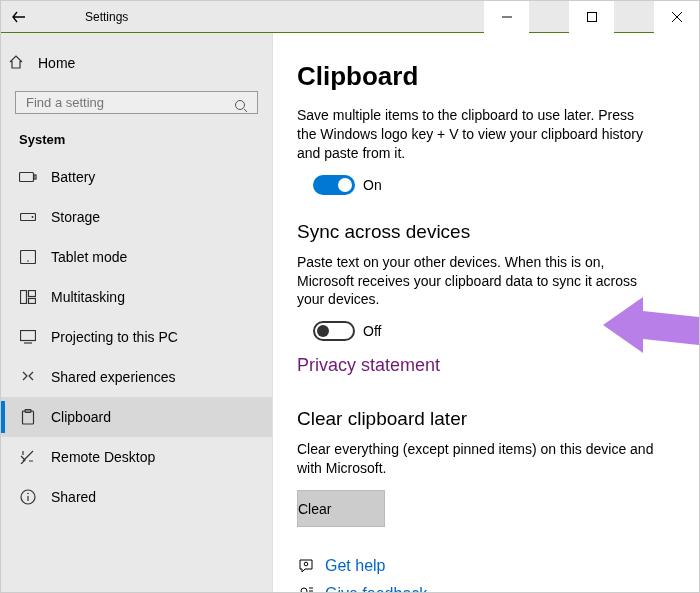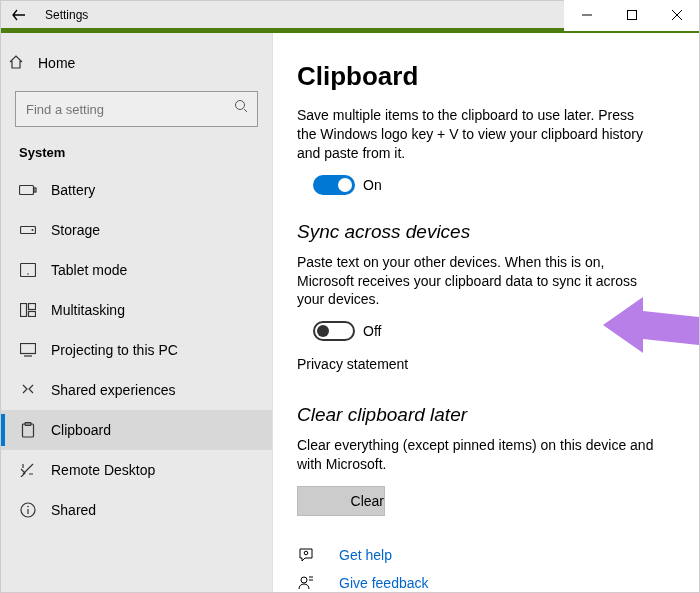--- a/index.html
+++ b/index.html
@@ -1,48 +1,48 @@
 <!DOCTYPE html>
 <html><head>
 <meta charset="utf-8">
 <style>
   * { box-sizing: border-box; margin: 0; padding: 0; font-family: "Segoe UI", Arial, sans-serif; }
   html, body { width: 700px; height: 593px; overflow: hidden; background: #fff; }
   .window { width: 700px; height: 593px; display: flex; flex-direction: column; border: 1px solid #ccc; }
-  .titlebar { height: 32px; display: flex; align-items: center; background: #e9e9e9; border-bottom: 5px solid #4d7c0f; }
+  .titlebar { height: 32px; display: flex; align-items: center; background: #e9e9e9; border-bottom: 1px solid #4d7c0f; gap: 40px; }
   .titlebar .back { width: 36px; display: flex; justify-content: center; align-items: center; font-size: 16px; }
   .titlebar .title { font-size: 12px; color: #000; margin-left: 8px; }
   .titlebar .spacer { flex: 1; }
   .winctrl { width: 45px; height: 32px; display: flex; justify-content: center; align-items: center; font-size: 12px; background: #fff; }
   .winctrl svg { stroke: #000; stroke-width: 1; fill: none; }
   .body { flex: 1; display: flex; overflow: hidden; }
   .sidebar { width: 272px; background: #e9e9e9; display: flex; flex-direction: column; padding-top: 12px; border-right: 1px solid #e0e0e0; }
   .home-row { display: flex; align-items: center; height: 36px; padding: 0 7px; font-size: 14px; gap: 14px; margin-bottom: 10px; }
   .search-wrap { margin: 0 14px 14px 14px; position: relative; }
-  .search-input { width: 100%; height: 36px; border: 1px solid #999; background: #eee; padding: 0 32px 0 10px; font-size: 13px; outline: none; }
+  .search-input { width: 100%; height: 23px; border: 1px solid #999; background: #eee; padding: 0 32px 0 10px; font-size: 13px; outline: none; }
   .search-icon { position: absolute; right: 10px; top: 8px; width: 14px; height: 14px; }
   .section-head { font-size: 13px; font-weight: 600; padding: 4px 18px 10px 18px; }
   .nav-item { display: flex; align-items: center; height: 40px; padding: 0 18px; font-size: 14px; gap: 14px; cursor: default; }
   .nav-item .icon { width: 18px; height: 18px; display: flex; align-items: center; justify-content: center; }
   .nav-item.selected { background: #d8d8d8; position: relative; }
   .nav-item.selected::before { content: ""; position: absolute; left: 0; top: 4px; bottom: 4px; width: 4px; background: #0078d4; }
   .content { flex: 1; background: #fff; padding: 28px 24px 0 24px; overflow-y: auto; position: relative; }
   .page-title { font-size: 26px; font-weight: 600; margin-bottom: 14px; }
   .desc { font-size: 14px; color: #000; line-height: 1.35; margin-bottom: 12px; max-width: 360px; }
   .toggle-row { display: flex; align-items: center; gap: 8px; margin-bottom: 26px; margin-left: 16px; }
   .toggle { width: 42px; height: 20px; border-radius: 10px; position: relative; }
   .toggle.on { background: #0078d4; }
   .toggle.on .knob { position: absolute; right: 3px; top: 3px; width: 14px; height: 14px; border-radius: 50%; background: #fff; }
   .toggle.off { background: #fff; border: 2px solid #333; }
   .toggle.off .knob { position: absolute; left: 2px; top: 2px; width: 12px; height: 12px; border-radius: 50%; background: #333; }
   .toggle-label { font-size: 14px; }
-  .subhead { font-size: 19px; font-weight: 400; margin-bottom: 10px; font-style: italic; }
-  .link { color: #000000; font-size: 14px; margin-bottom: 32px; display: inline-block; }
-  .clear-btn { width: 88px; height: 30px; background: #ccc; border: 1px solid #bbb; font-size: 14px; display: flex; align-items: center; justify-content: flex-end; margin-bottom: 30px; }
-  .help-row { display: flex; align-items: center; gap: 24px; font-size: 14px; color: #0066cc; margin-bottom: 10px; }
+  .subhead { font-size: 19px; font-weight: 400; margin-bottom: 10px; }
+  .link { color: #701a75; font-size: 18px; margin-bottom: 32px; display: inline-block; }
+  .clear-btn { width: 88px; height: 37px; background: #ccc; border: 1px solid #bbb; font-size: 14px; display: flex; align-items: center; justify-content: flex-start; margin-bottom: 30px; }
+  .help-row { display: flex; align-items: center; gap: 10px; font-size: 16px; color: #0066cc; margin-bottom: 10px; }
   .help-row .hicon { width: 18px; height: 18px; color: #000; display: flex; align-items: center; justify-content: center; }
   .arrow { position: absolute; left: 330px; top: 264px; pointer-events: none; }
   .icon svg { stroke: #333; stroke-width: 1.2; fill: none; }
 </style>
 </head>
 <body>
 
 <div class="window">
   <div class="titlebar">
     <div class="back">

